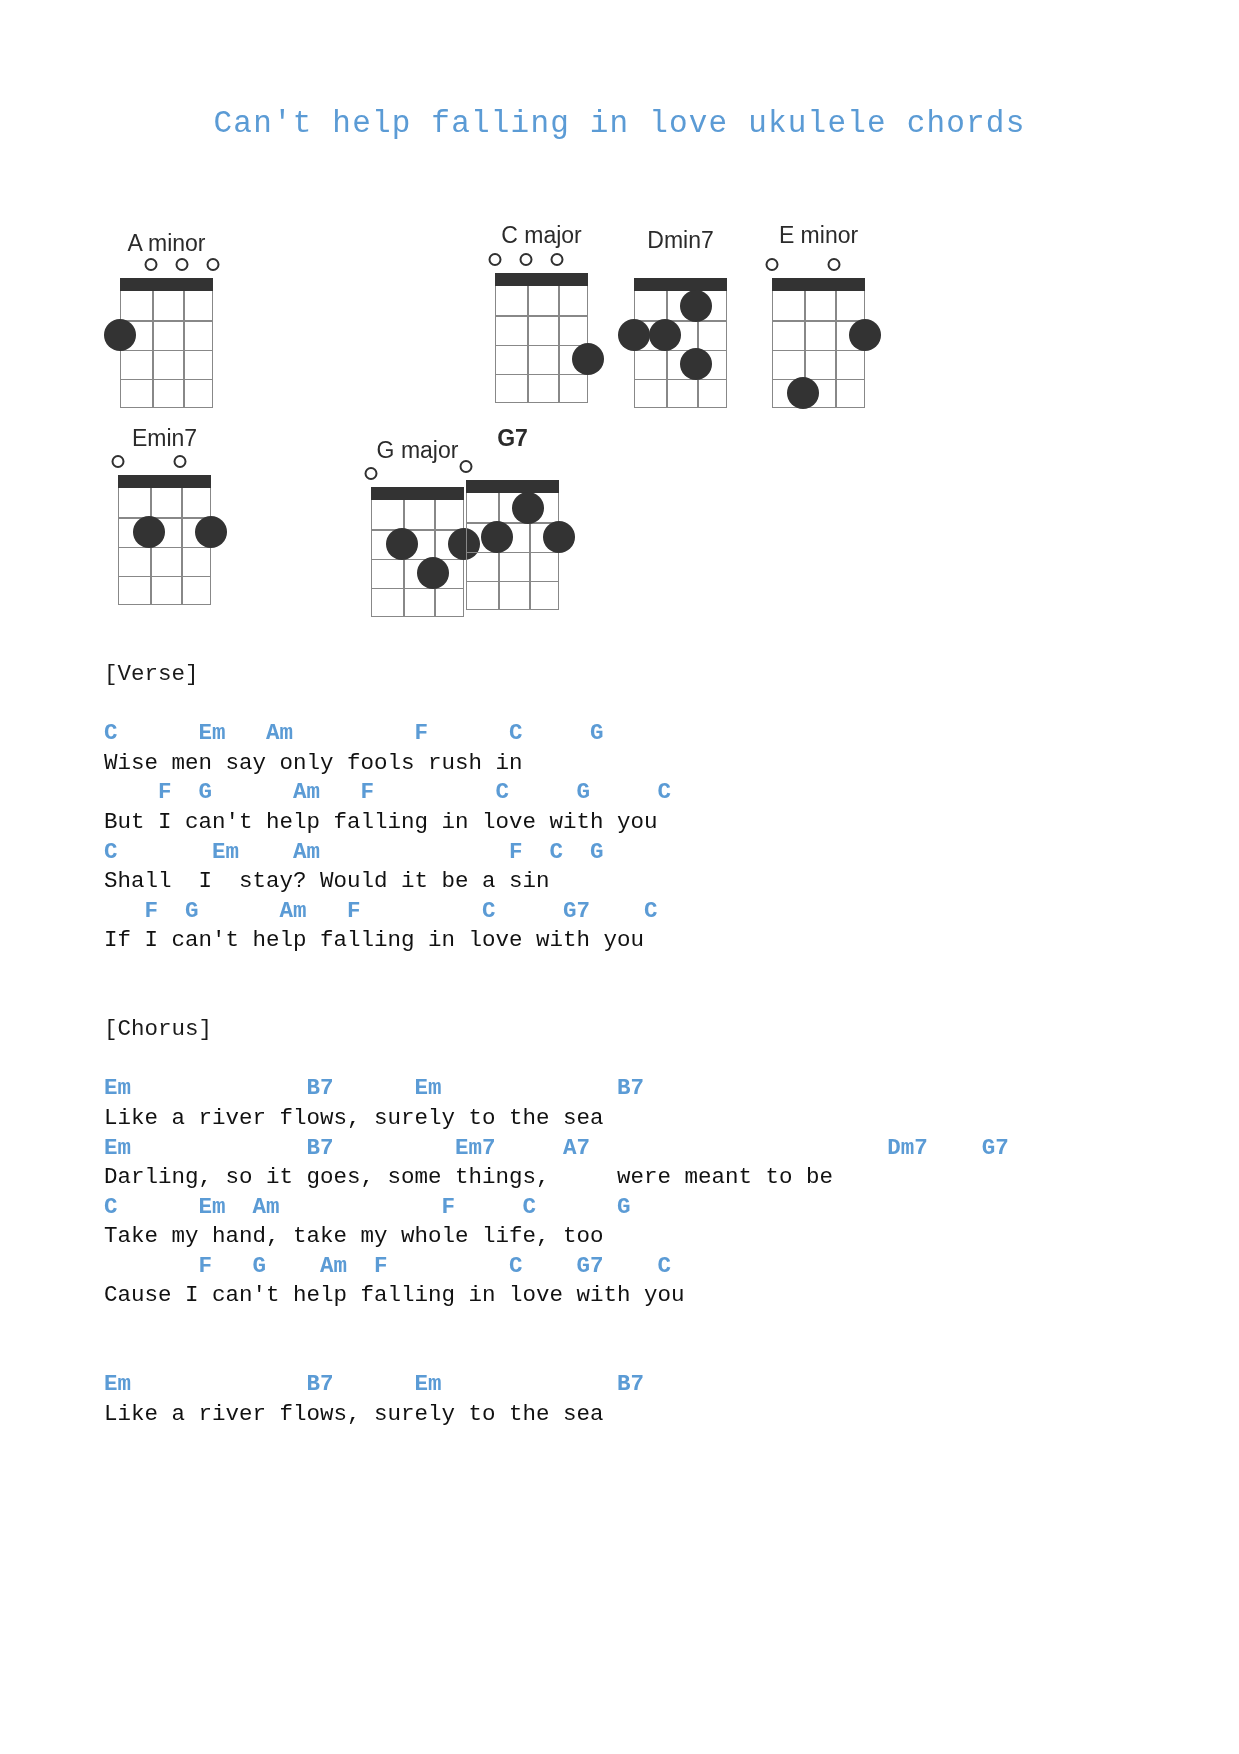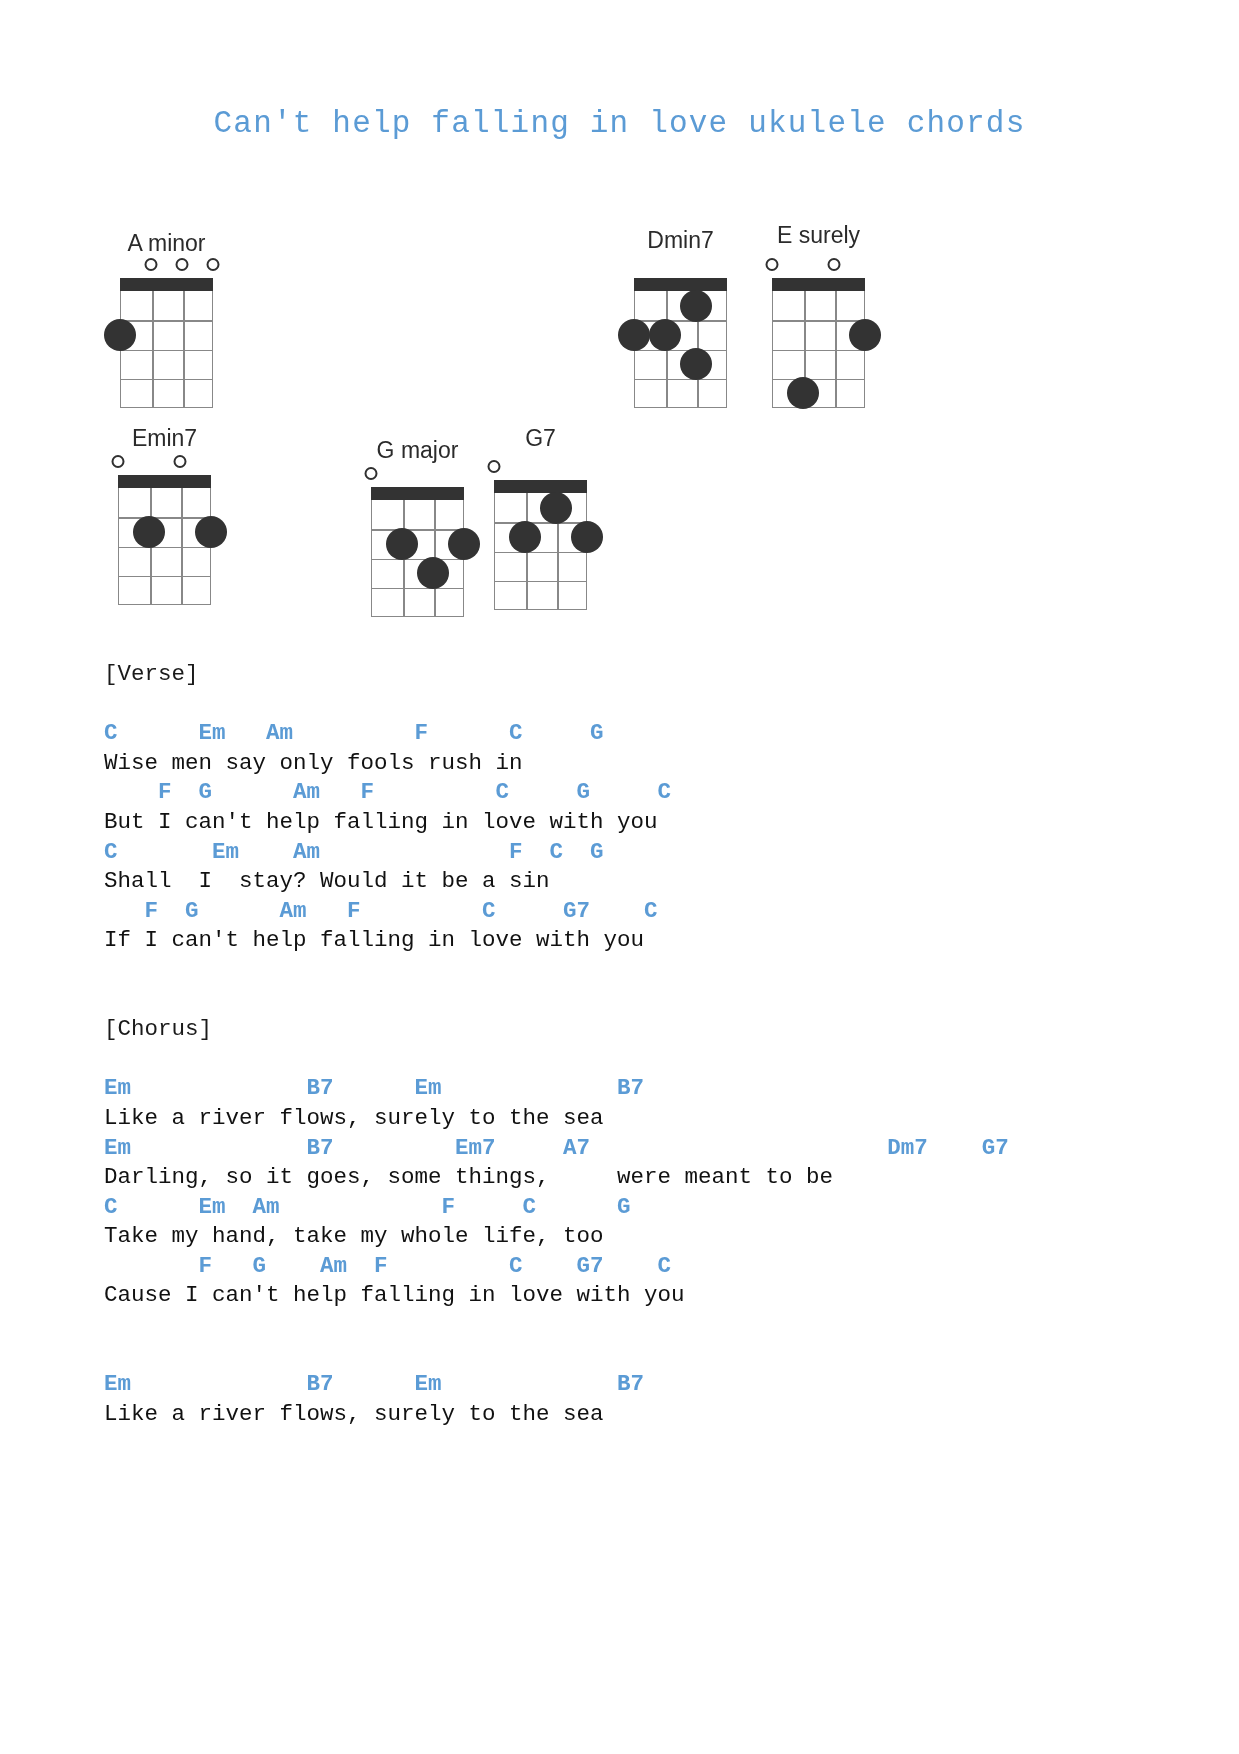--- a/index.html
+++ b/index.html
@@ -153,40 +153,59 @@
         <div class="grid-box">
           <div class="fret-line" style="top: 29.25px;"></div>
           <div class="fret-line" style="top: 58.5px;"></div>
           <div class="fret-line" style="top: 87.75px;"></div>
           <div class="string-line" style="left: 31px;"></div>
           <div class="string-line" style="left: 62px;"></div>
         </div>
         <div class="dot" style="left: 0px; top: 56.875px;"></div>
       </div>
     </div>
+    <div class="chord" style="left: 495px; top: 0px; width: 93px; height: 203px;">
+      <div class="chord-name" style="top: 12px;">C major</div>
+      <div class="open-row" style="top: 43px;">
+        <div class="open-mark" style="left: 0px;"></div>
+        <div class="open-mark" style="left: 31px;"></div>
+        <div class="open-mark" style="left: 62px;"></div>
+      </div>
+      <div class="fretboard" style="left: 0px; top: 63px; width: 93px; height: 130px;">
+        <div class="nut"></div>
+        <div class="grid-box">
+          <div class="fret-line" style="top: 29.25px;"></div>
+          <div class="fret-line" style="top: 58.5px;"></div>
+          <div class="fret-line" style="top: 87.75px;"></div>
+          <div class="string-line" style="left: 31px;"></div>
+          <div class="string-line" style="left: 62px;"></div>
+        </div>
+        <div class="dot" style="left: 93px; top: 86.125px;"></div>
+      </div>
+    </div>
     <div class="chord" style="left: 634px; top: 0px; width: 93px; height: 208px;">
       <div class="chord-name" style="top: 17px;">Dmin7</div>
       <div class="open-row" style="top: 48px;"></div>
       <div class="fretboard" style="left: 0px; top: 68px; width: 93px; height: 130px;">
         <div class="nut"></div>
         <div class="grid-box">
           <div class="fret-line" style="top: 29.25px;"></div>
           <div class="fret-line" style="top: 58.5px;"></div>
           <div class="fret-line" style="top: 87.75px;"></div>
           <div class="string-line" style="left: 31px;"></div>
           <div class="string-line" style="left: 62px;"></div>
         </div>
         <div class="dot" style="left: 62px; top: 27.625px;"></div>
         <div class="dot" style="left: 0px; top: 56.875px;"></div>
         <div class="dot" style="left: 31px; top: 56.875px;"></div>
         <div class="dot" style="left: 62px; top: 86.125px;"></div>
       </div>
     </div>
     <div class="chord" style="left: 772px; top: 0px; width: 93px; height: 208px;">
-      <div class="chord-name" style="top: 12px;">E surely</div>
+      <div class="chord-name" style="top: 12px;">E minor</div>
       <div class="open-row" style="top: 48px;">
         <div class="open-mark" style="left: 0px;"></div>
         <div class="open-mark" style="left: 62px;"></div>
       </div>
       <div class="fretboard" style="left: 0px; top: 68px; width: 93px; height: 130px;">
         <div class="nut"></div>
         <div class="grid-box">
           <div class="fret-line" style="top: 29.25px;"></div>
           <div class="fret-line" style="top: 58.5px;"></div>
           <div class="fret-line" style="top: 87.75px;"></div>
@@ -228,21 +247,21 @@
           <div class="fret-line" style="top: 58.5px;"></div>
           <div class="fret-line" style="top: 87.75px;"></div>
           <div class="string-line" style="left: 31px;"></div>
           <div class="string-line" style="left: 62px;"></div>
         </div>
         <div class="dot" style="left: 31px; top: 56.875px;"></div>
         <div class="dot" style="left: 93px; top: 56.875px;"></div>
         <div class="dot" style="left: 62px; top: 86.125px;"></div>
       </div>
     </div>
-    <div class="chord" style="left: 494px; top: 0px; width: 93px; height: 410px;">
+    <div class="chord" style="left: 466px; top: 0px; width: 93px; height: 410px; font-weight: bold;">
       <div class="chord-name" style="top: 215px;">G7</div>
       <div class="open-row" style="top: 250px;">
         <div class="open-mark" style="left: 0px;"></div>
       </div>
       <div class="fretboard" style="left: 0px; top: 270px; width: 93px; height: 130px;">
         <div class="nut"></div>
         <div class="grid-box">
           <div class="fret-line" style="top: 29.25px;"></div>
           <div class="fret-line" style="top: 58.5px;"></div>
           <div class="fret-line" style="top: 87.75px;"></div>

